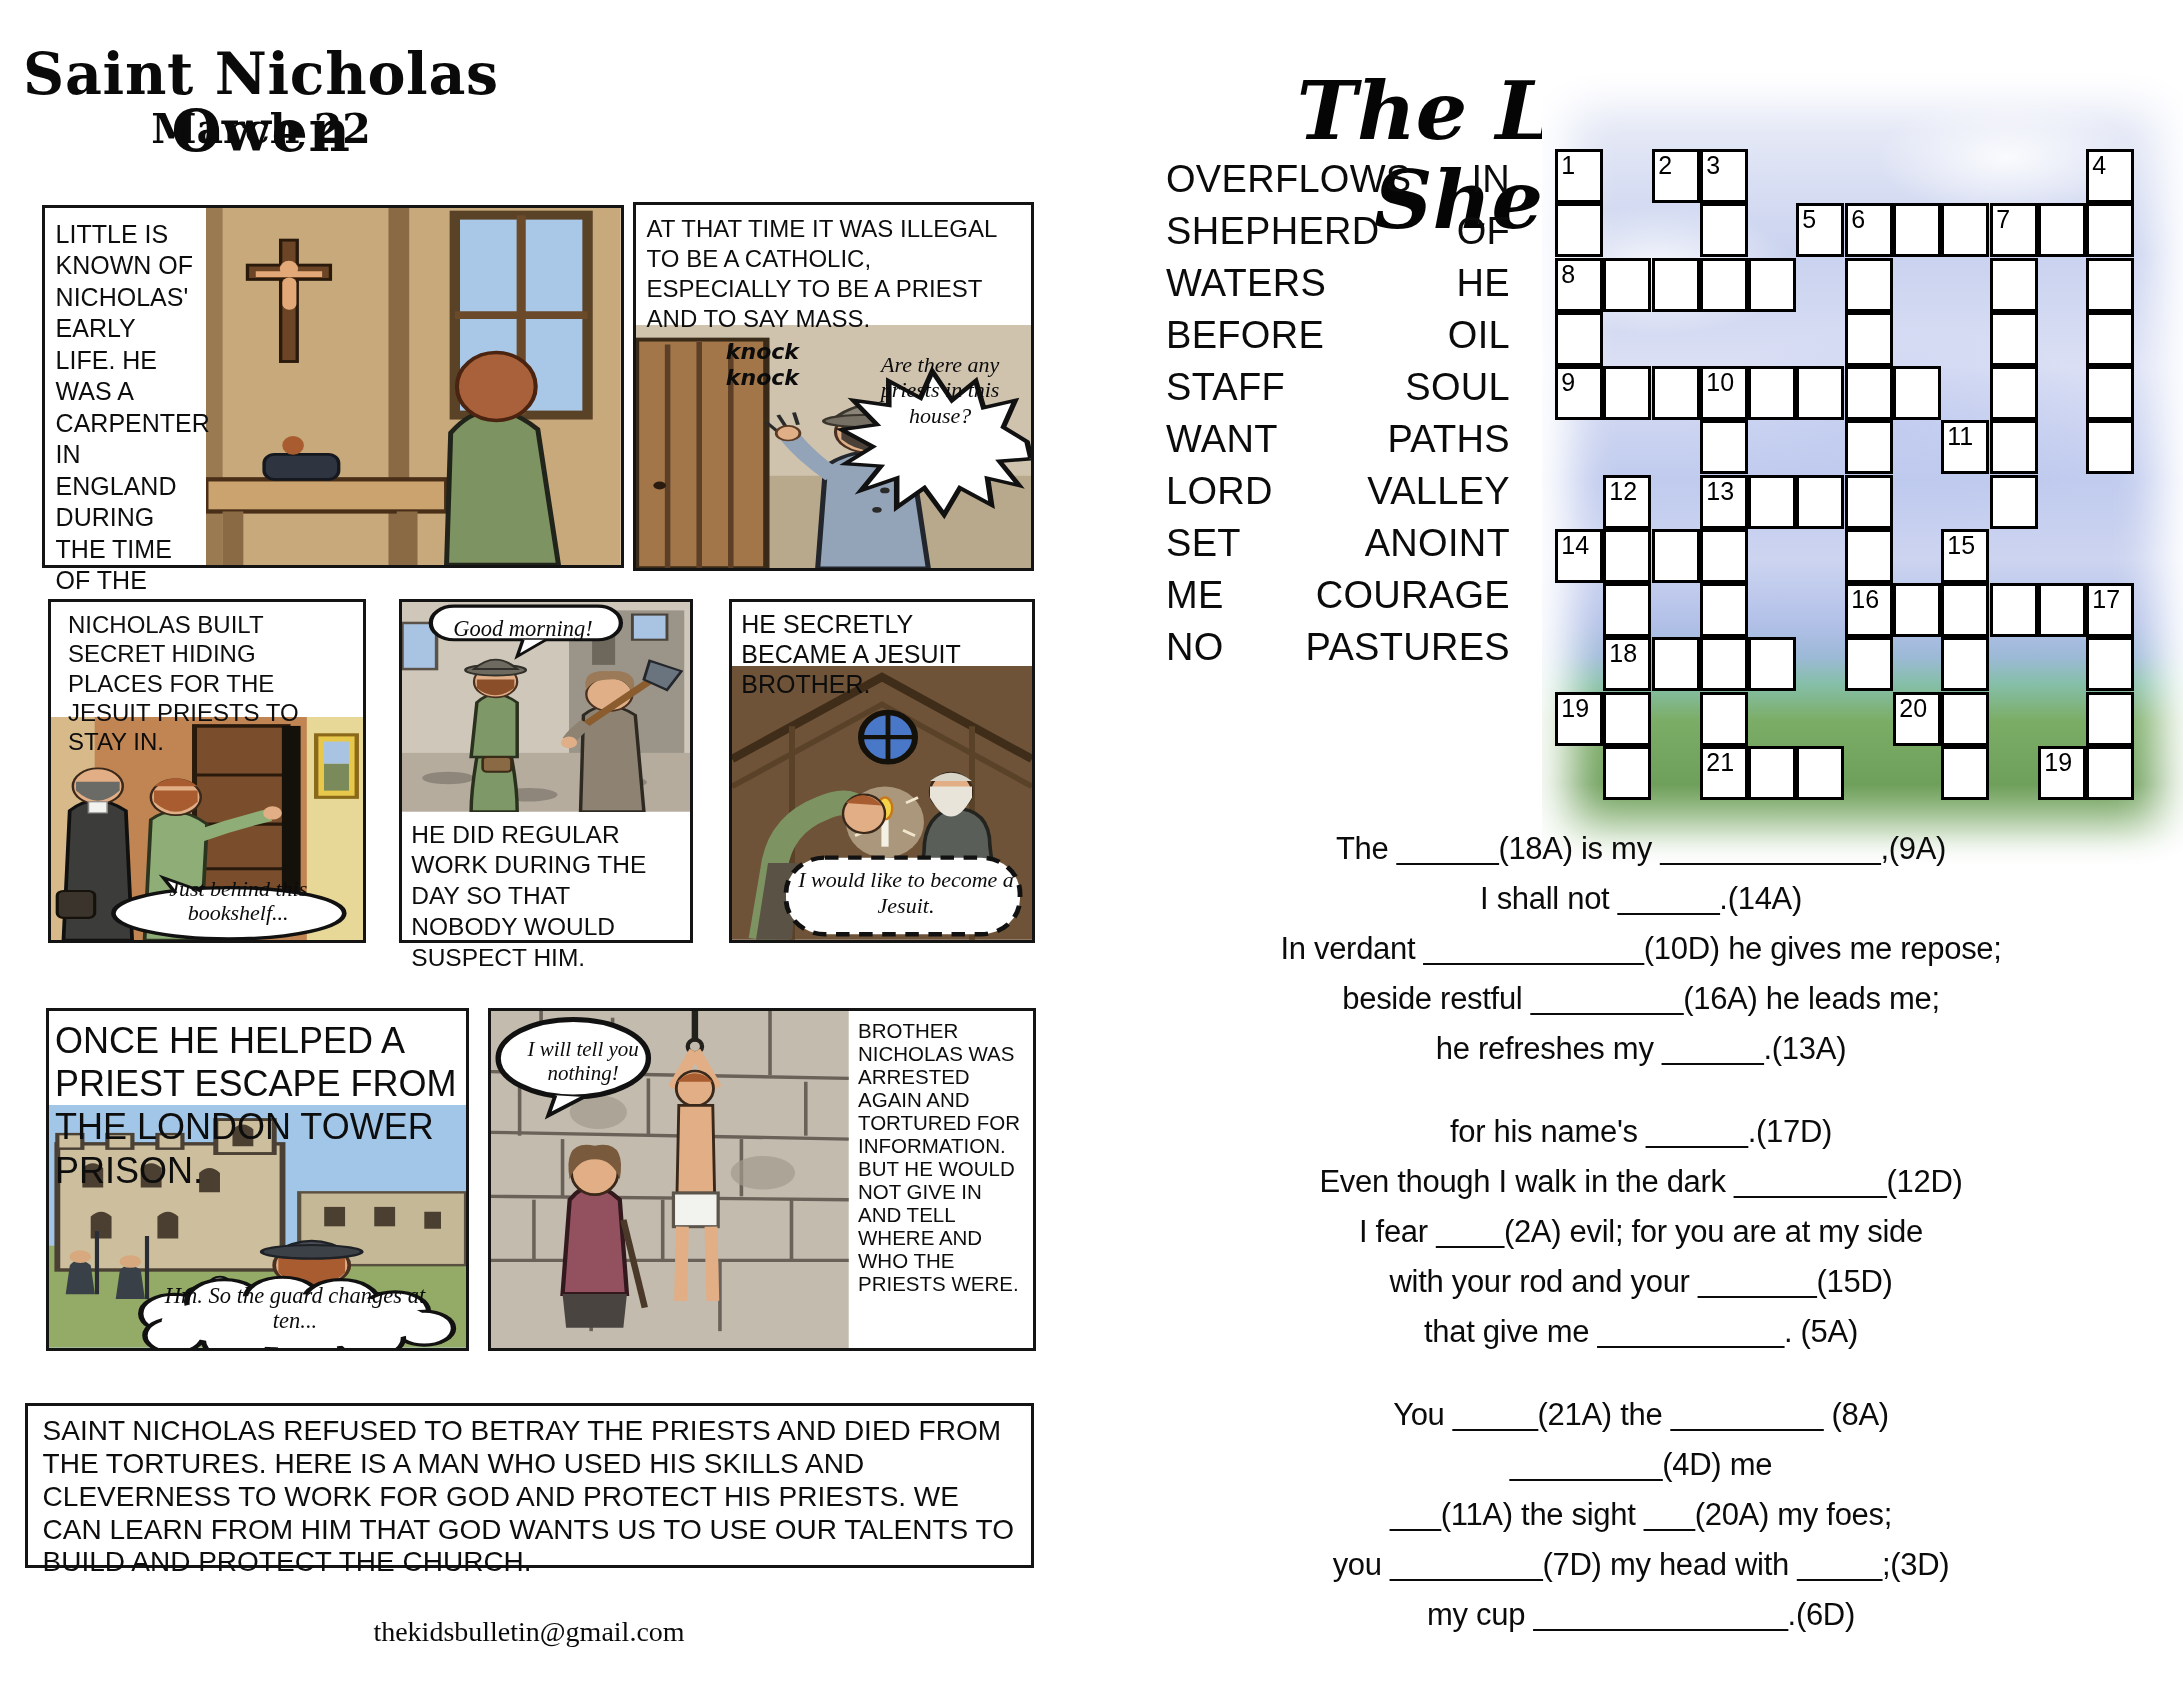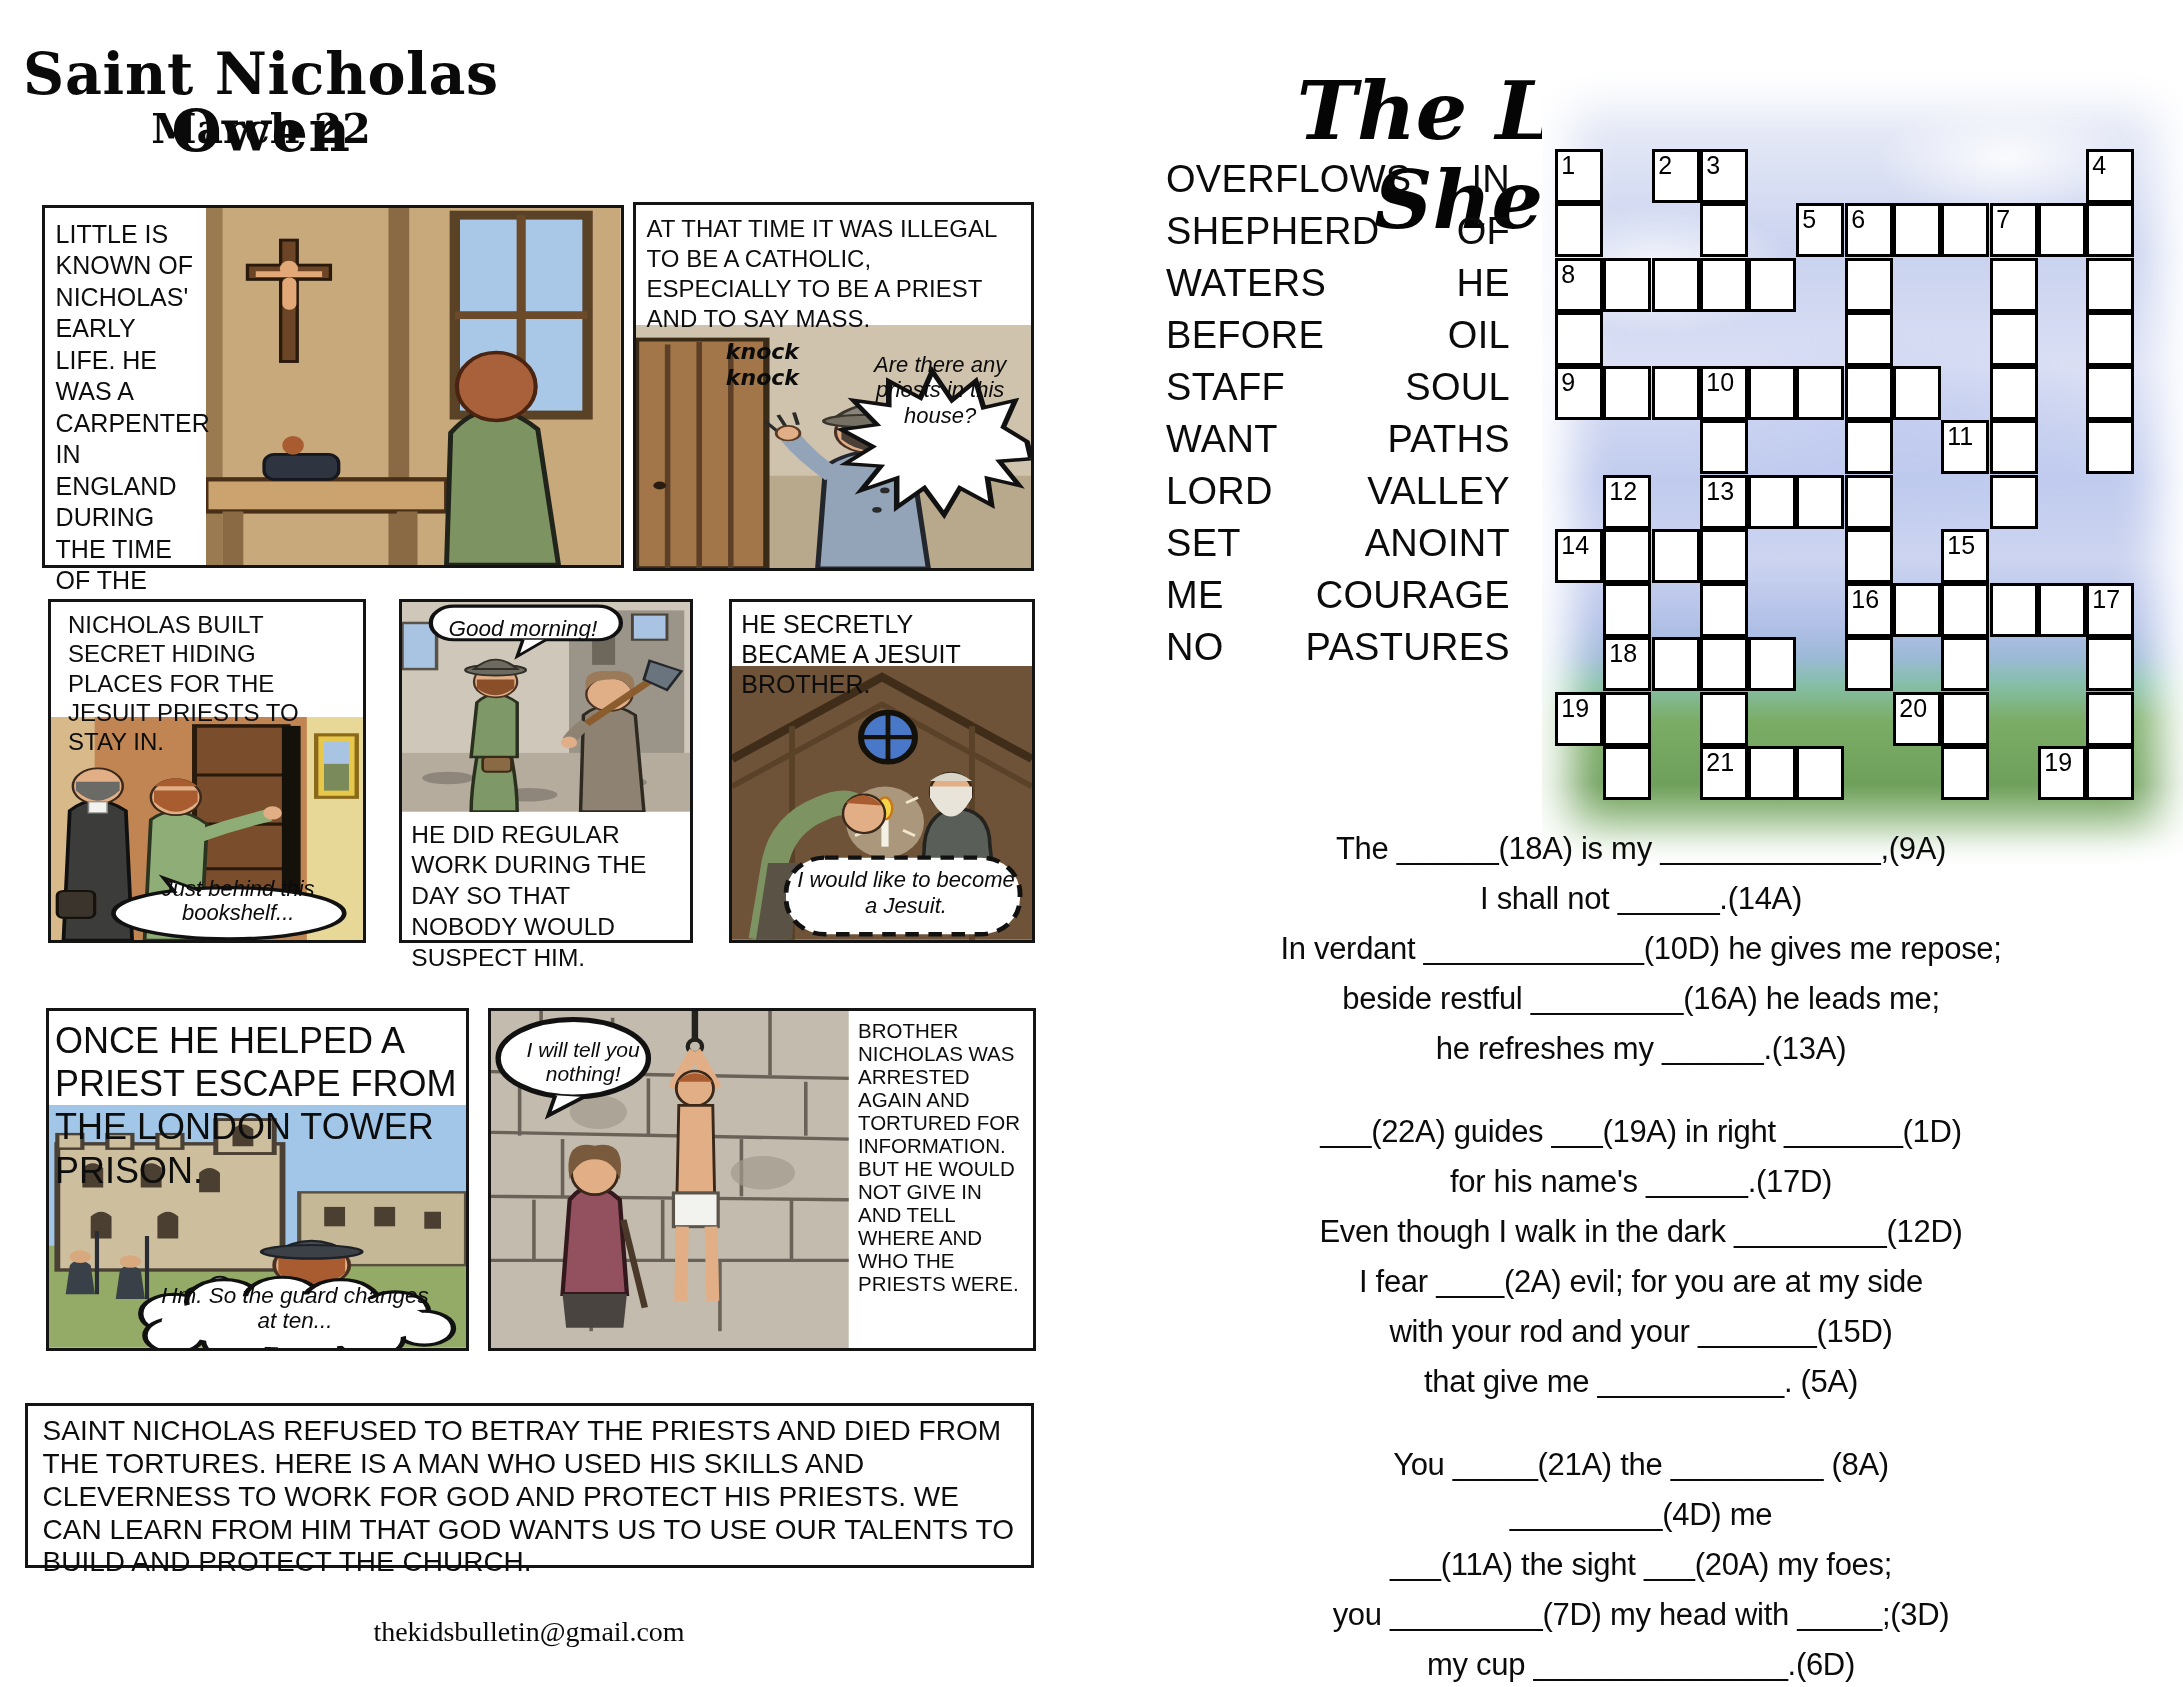--- a/index.html
+++ b/index.html
@@ -15,21 +15,21 @@
   .rt-title{position:absolute;left:1118px;top:12px;width:1032px;text-align:center;
             font-family:"DejaVu Serif",serif;font-style:italic;font-size:81px;line-height:1.1;
             color:#050505;}
 
   
   .panel{position:absolute;background:#fff;border:3.3px solid #141414;box-sizing:border-box;}
   .panel svg{position:absolute;display:block;}
   .cap{position:absolute;background:#fff;color:#0d0d0d;z-index:3;
        font-family:"Liberation Sans",sans-serif;text-transform:none;}
   .bubtxt{position:absolute;z-index:4;display:flex;align-items:center;justify-content:center;
-          text-align:center;font-family:Liberation Sans, sans-serif;font-style:italic;
+          text-align:center;font-family:Liberation Serif, serif;font-style:italic;
           font-weight:500;color:#0c0c0c;}
   .sfx{position:absolute;z-index:4;font-family:"DejaVu Sans",sans-serif;font-style:italic;
        font-weight:600;color:#0c0c0c;text-align:center;}
 
   #p1{left:42px;top:205px;width:582px;height:363px;}
   #p1 .art{left:28%;top:0;width:72%;height:100%;}
   #p1 .cap{left:0;top:0;width:28%;height:100%;font-size:25px;line-height:1.26;padding:10.6px 6.6px 0 10.6px;box-sizing:border-box;}
 
   #p2{left:633px;top:202px;width:401px;height:369px;}
   #p2 .art{left:0;top:33%;width:100%;height:67%;}
@@ -518,21 +518,20 @@
 
     <div class="verses">
         <div class="stanza">
           <p class="vline">The ______(18A) is my _____________,(9A)</p>
           <p class="vline">I shall not ______.(14A)</p>
           <p class="vline">In verdant _____________(10D) he gives me repose;</p>
           <p class="vline">beside restful _________(16A) he leads me;</p>
           <p class="vline">he refreshes my ______.(13A)</p>
         </div>
         <div class="stanza">
-          <p class="vline">___(22A) guides ___(19A) in right _______(1D)</p>
           <p class="vline">for his name's ______.(17D)</p>
           <p class="vline">Even though I walk in the dark _________(12D)</p>
           <p class="vline">I fear ____(2A) evil; for you are at my side</p>
           <p class="vline">with your rod and your _______(15D)</p>
           <p class="vline">that give me ___________. (5A)</p>
         </div>
         <div class="stanza">
           <p class="vline">You _____(21A) the _________ (8A)</p>
           <p class="vline">_________(4D) me</p>
           <p class="vline">___(11A) the sight ___(20A) my foes;</p>

